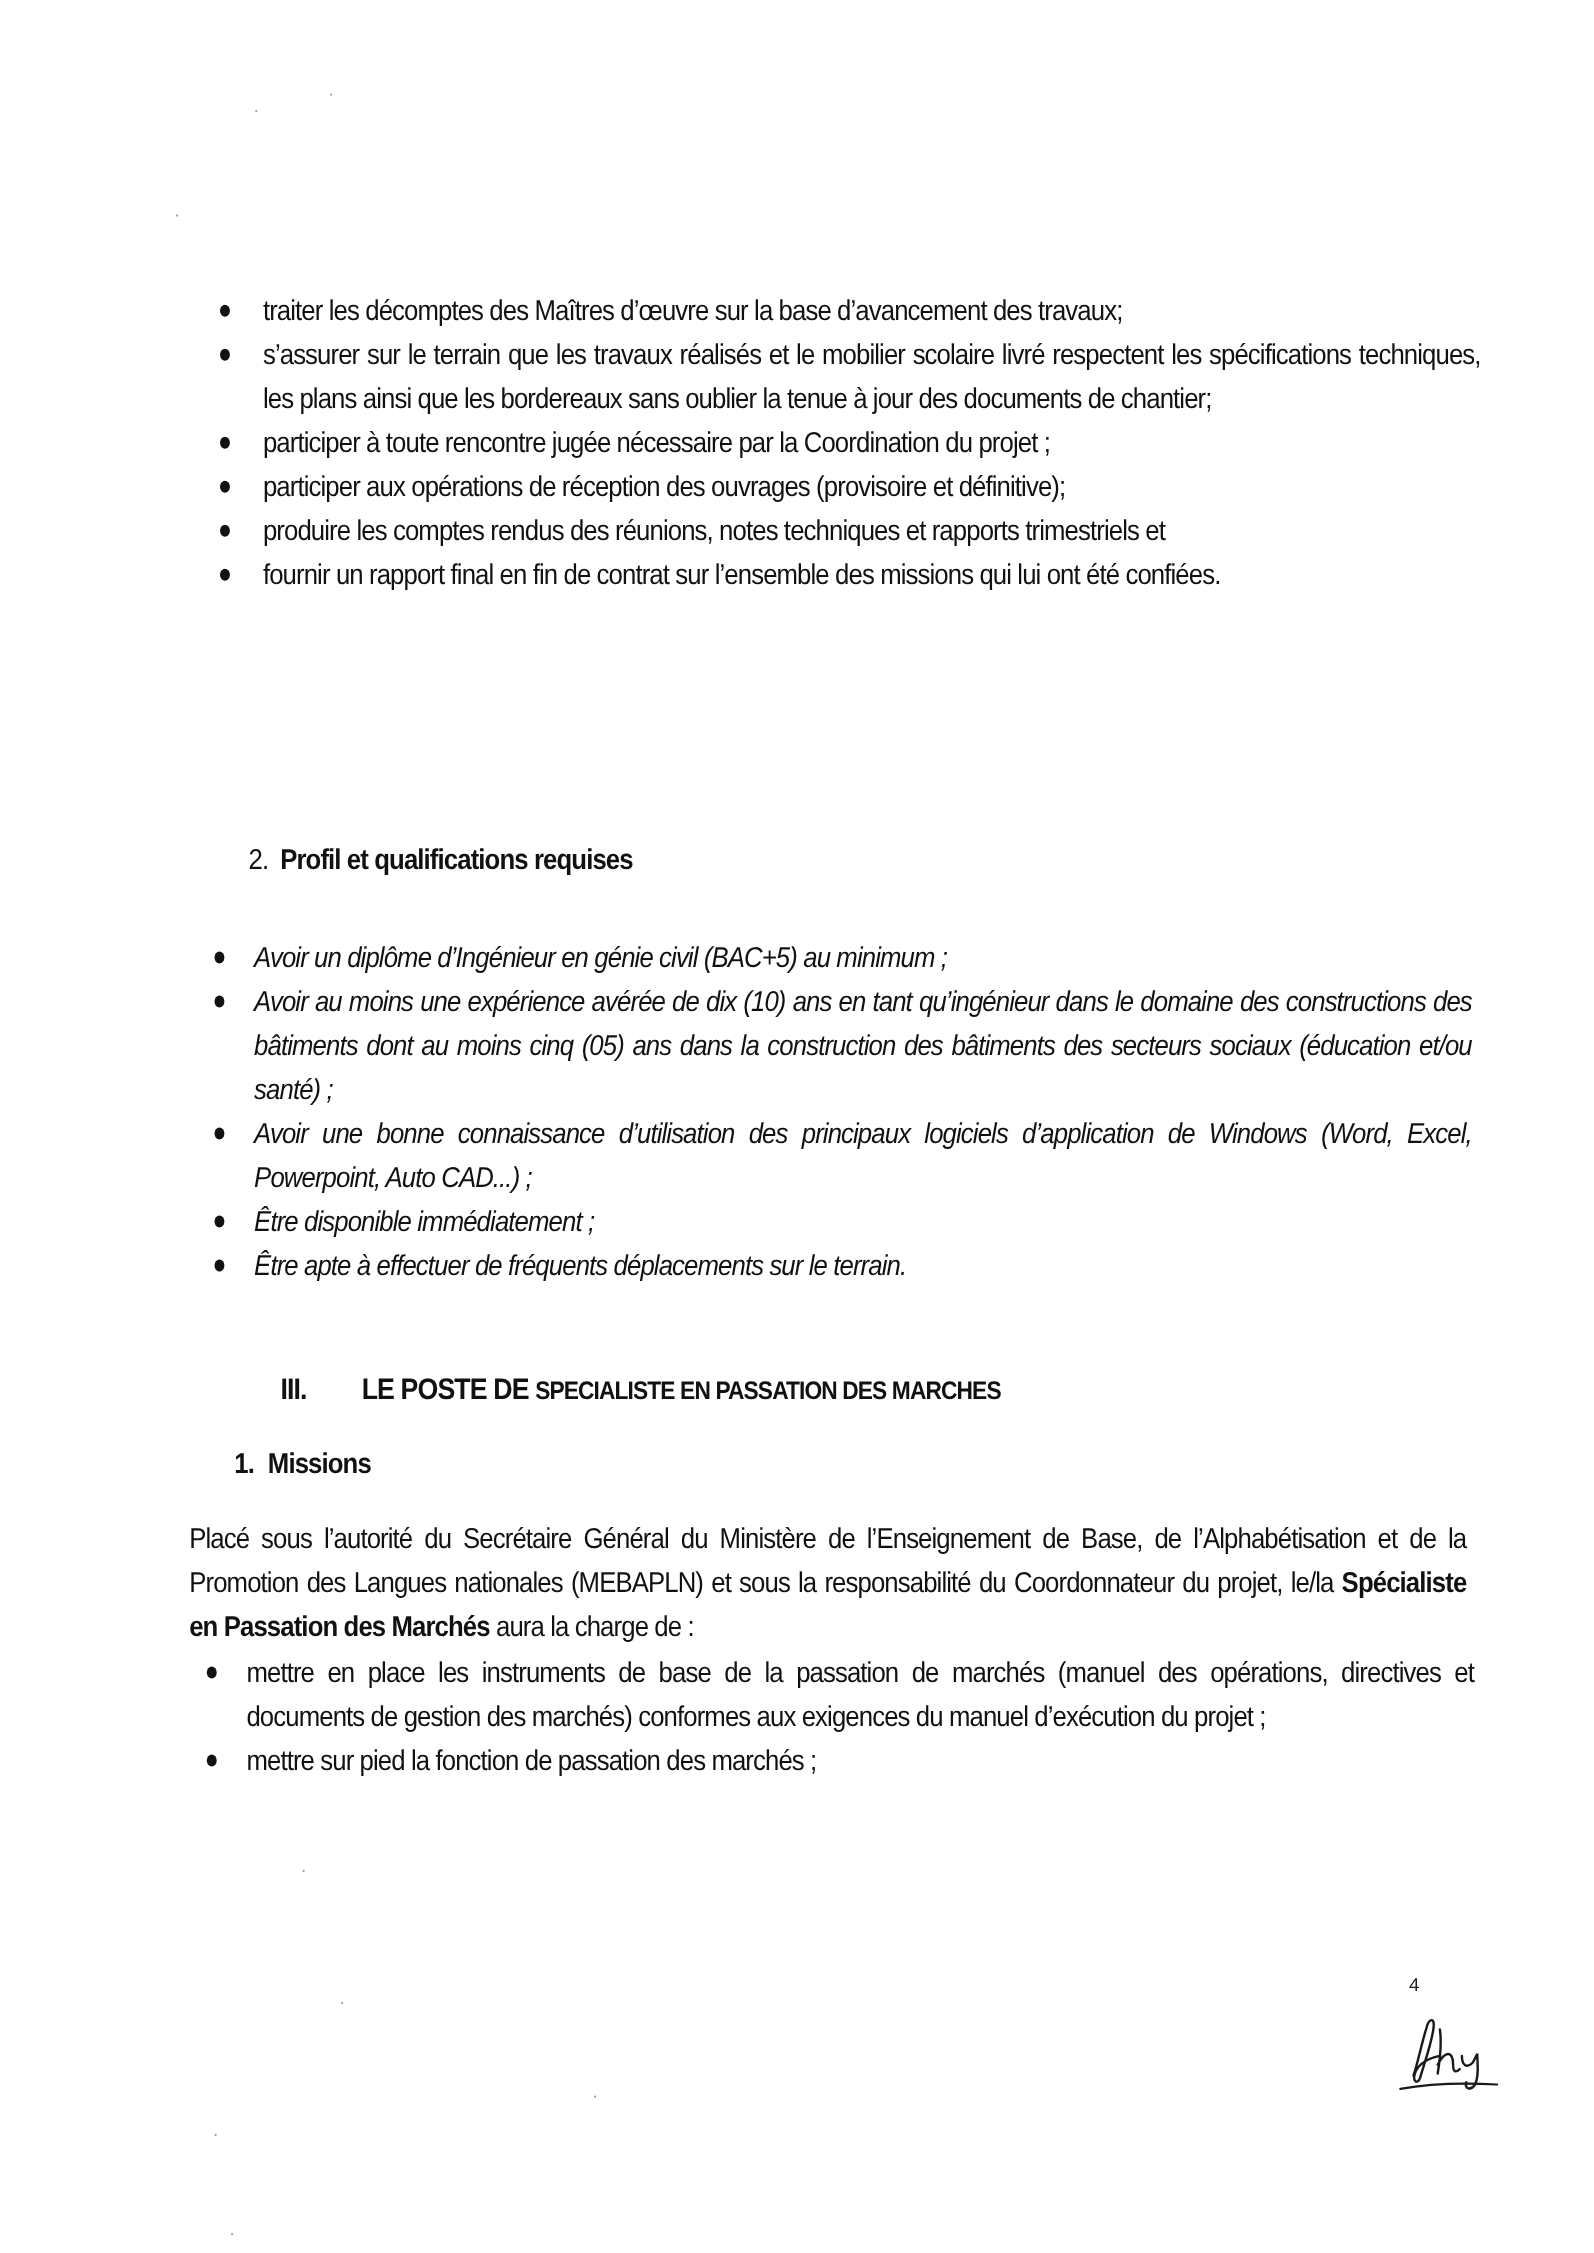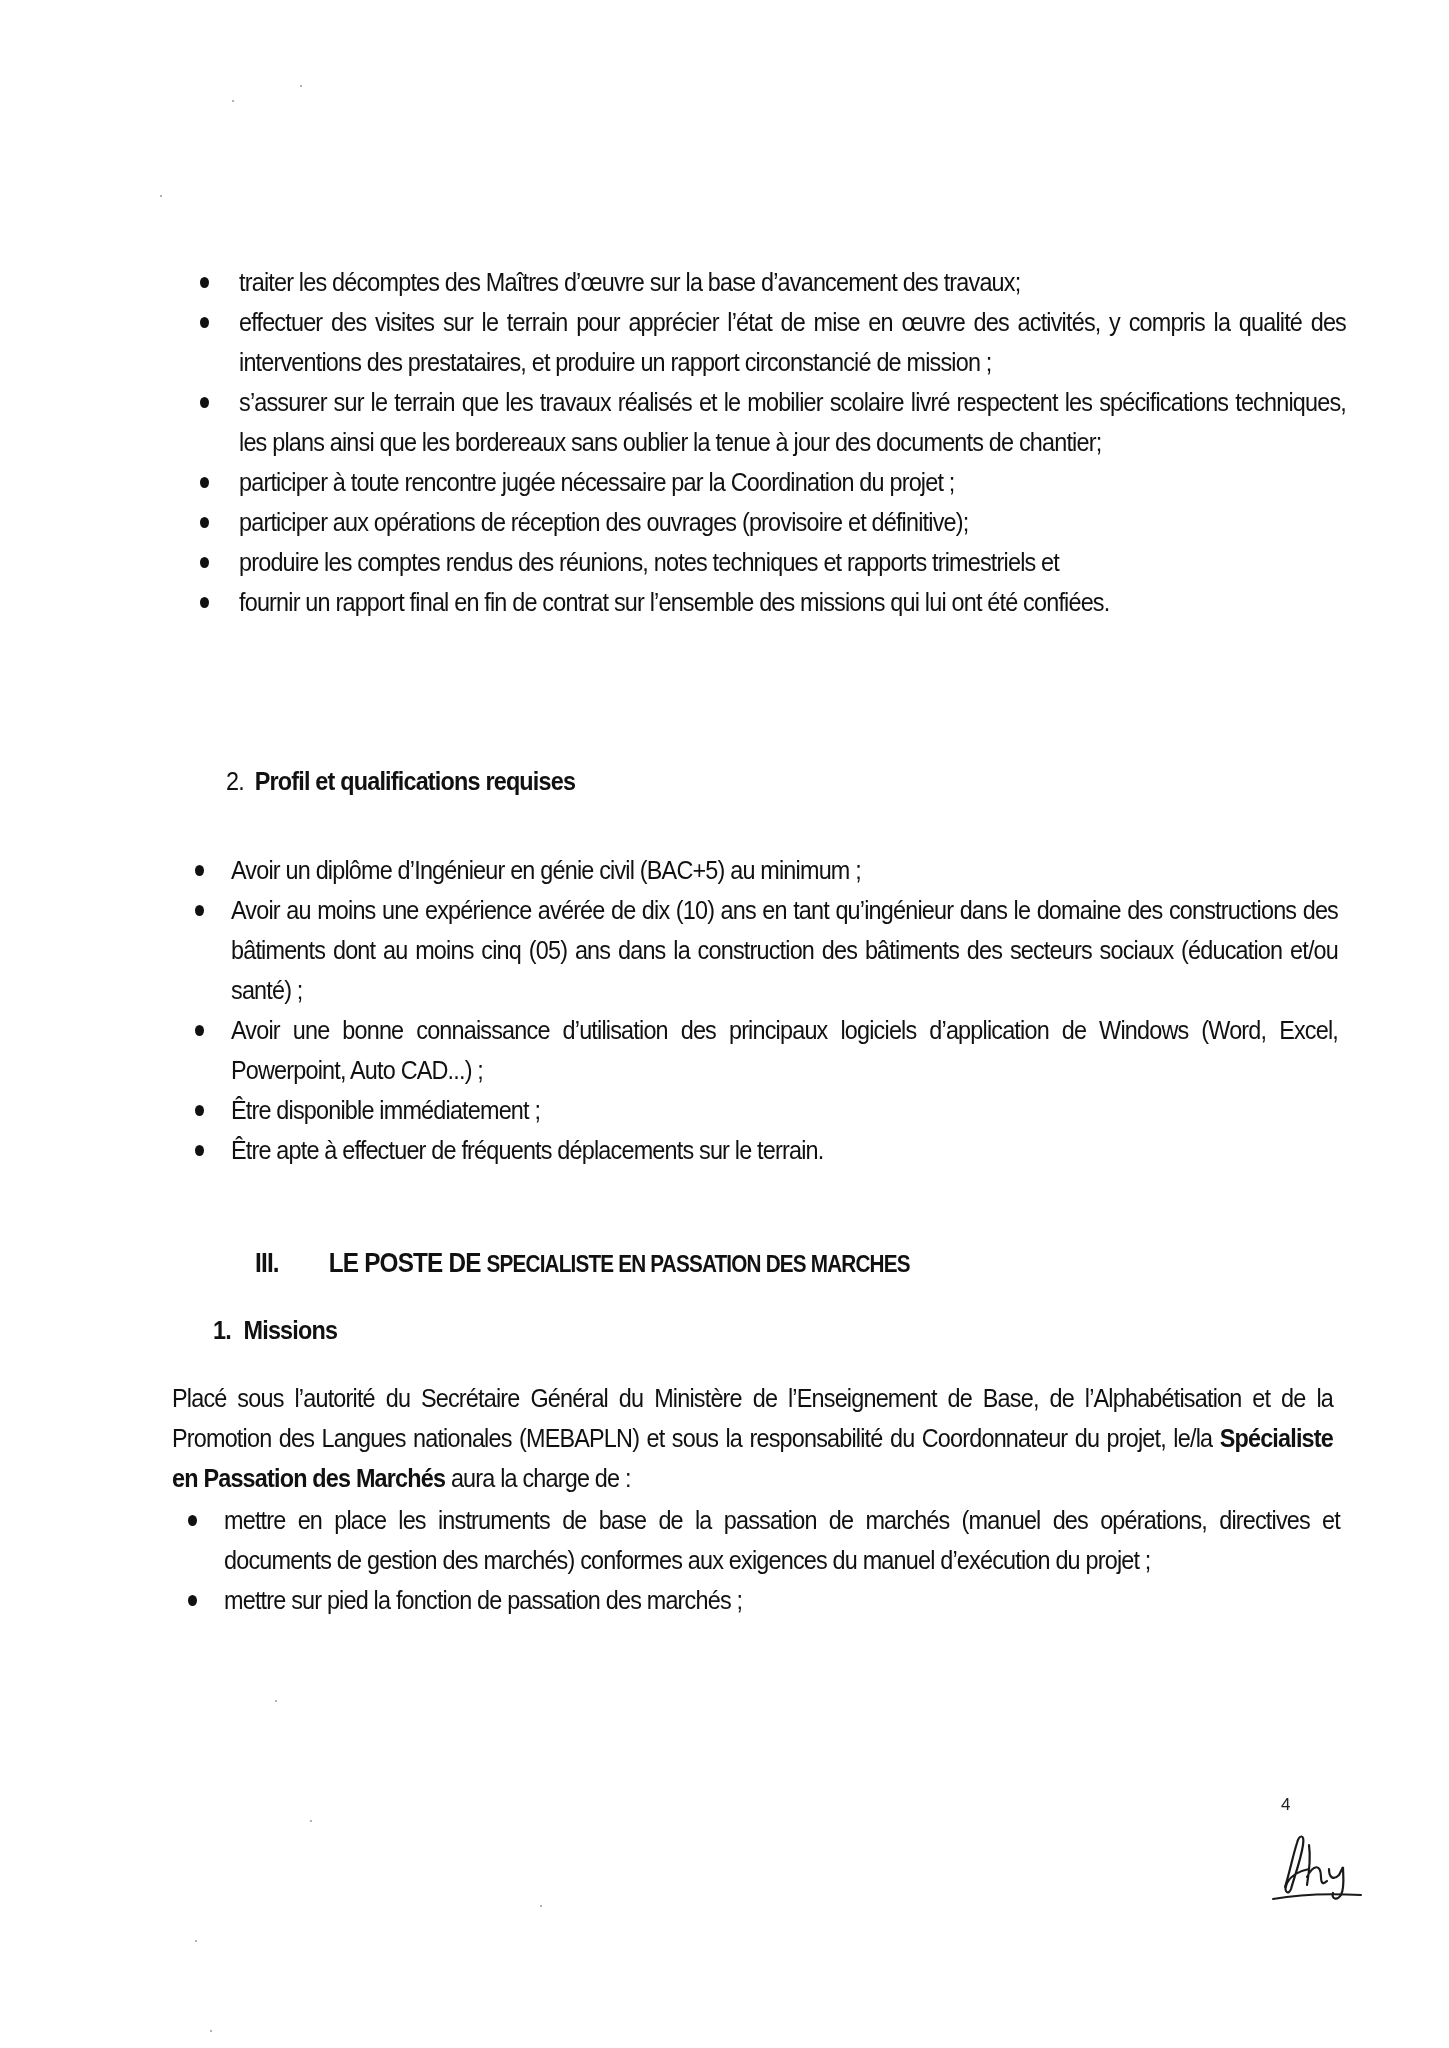--- a/index.html
+++ b/index.html
@@ -27,21 +27,21 @@
     
     #list-missions-top { left: 200px; top: 262px; width: 1140px; }
     #list-missions-top .dot { left: 0; }
     #list-missions-top .body { margin-left: 39px; width: 1230px; }
 
     
     #h-profil { position: absolute; left: 226px; top: 766px; font-weight: bold; }
     #h-profil .num { font-weight: normal; margin-right: 12px; }
 
     
-    #list-profil { left: 195px; top: 850px; width: 1140px; }
+    #list-profil { left: 195px; top: 850px; width: 1140px; font-style: italic; }
     #list-profil .dot { left: 0; }
     #list-profil .body { margin-left: 36px; width: 1230px; }
 
     
     #h-section-3 { position: absolute; left: 255px; top: 1248px; font-weight: bold; font-size: 27px; }
     #h-section-3 .roman { display: inline-block; width: 82px; }
     #h-section-3 .sc { font-size: 23px; }
 
     #h-missions { position: absolute; left: 213px; top: 1315px; font-weight: bold; }
     #h-missions .num { margin-right: 14px; }
@@ -73,24 +73,20 @@
   <span class="speck" style="left:275px;top:1700px"></span>
   <span class="speck" style="left:310px;top:1820px"></span>
   <span class="speck" style="left:540px;top:1905px"></span>
   <span class="speck" style="left:195px;top:1940px"></span>
   <span class="speck" style="left:210px;top:2030px"></span>
 
   <ul class="bullet-list" id="list-missions-top">
     <li class="bl">
         <span class="dot"></span>
         <span class="body txt">traiter les décomptes des Maîtres d’œuvre sur la base d’avancement des travaux;</span>
-      </li>
-    <li class="bl">
-        <span class="dot"></span>
-        <span class="body txt justify">effectuer des visites sur le terrain pour apprécier l’état de mise en œuvre des activités, y compris la qualité des interventions des prestataires, et produire un rapport circonstancié de mission ;</span>
       </li>
     <li class="bl">
         <span class="dot"></span>
         <span class="body txt justify">s’assurer sur le terrain que les travaux réalisés et le mobilier scolaire livré respectent les spécifications techniques, les plans ainsi que les bordereaux sans oublier la tenue à jour des documents de chantier;</span>
       </li>
     <li class="bl">
         <span class="dot"></span>
         <span class="body txt">participer à toute rencontre jugée nécessaire par la Coordination du projet ;</span>
       </li>
     <li class="bl">

